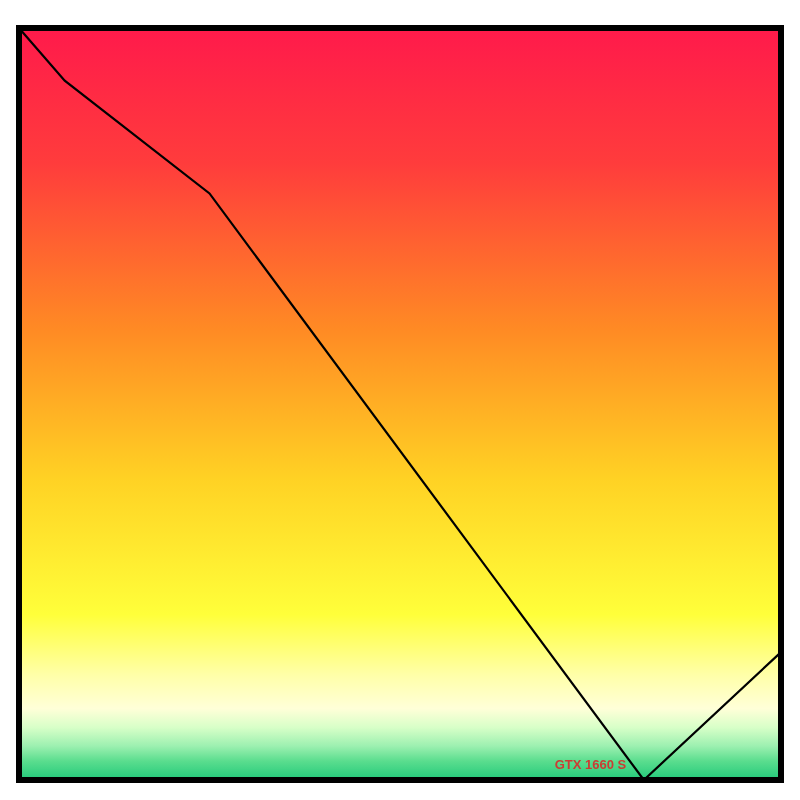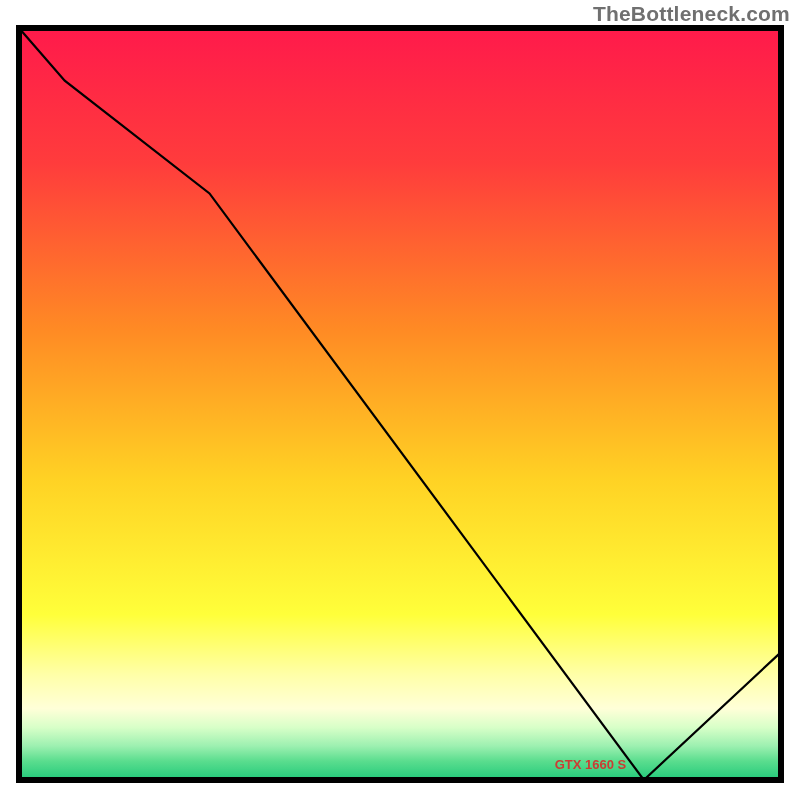--- a/index.html
+++ b/index.html
@@ -60,14 +60,13 @@
     </defs>
 
     <g>
       <rect id="bg-rect" fill="url(#bg-grad)" x="19" y="28" width="762" height="752"></rect>
       <path id="data-line" fill="none" stroke-width="2.2" clip-path="url(#plot-clip)" d="M19.00 28.00 L64.72 80.64 L209.50 193.44 L643.84 780.00 L781.00 652.16" stroke="#000000"></path>
       <text id="anno-text" font-size="13" font-weight="700" text-anchor="middle" x="590.5" y="768.72" fill="#cc3b33">GTX 1660 S</text>
       <rect id="frame-rect" fill="none" stroke-width="6" x="19" y="28" width="762" height="752" stroke="#000000"></rect>
     </g>
   </svg>
 
-  <div class="watermark">TheBottleneck.com</div>
 </div>
 
 </body></html>

